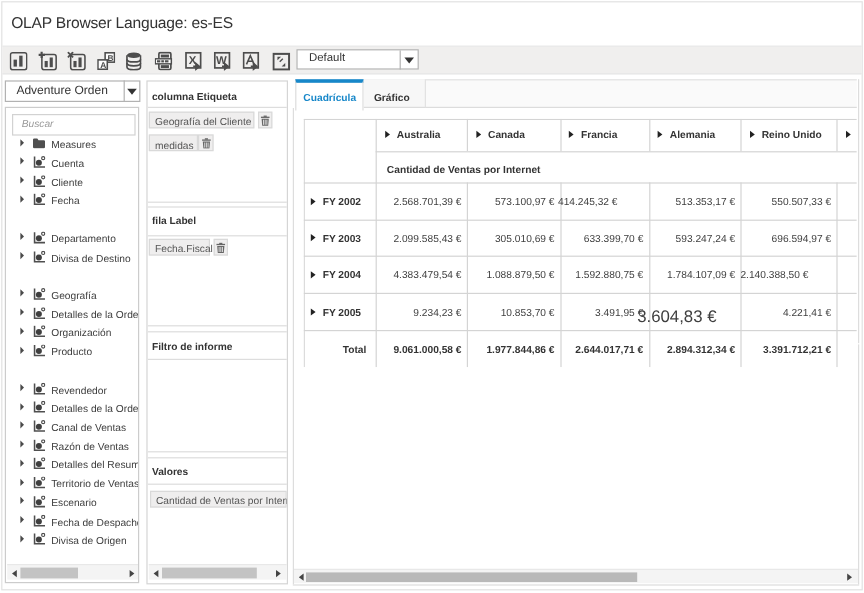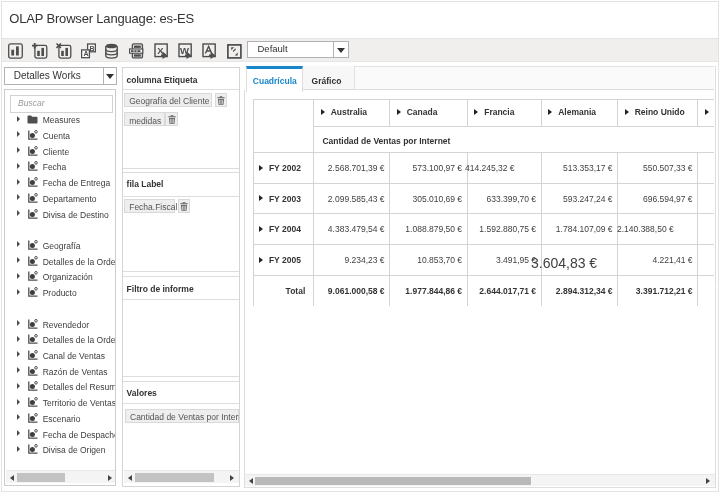--- a/index.html
+++ b/index.html
@@ -86,21 +86,21 @@
       <path d="M6.1 8.5 l2.6 -2.6" stroke="#4d4d4d" stroke-width="1.1" fill="none"></path>
       <path d="M4.2 4.2 h3 l-3 3 z" fill="#4d4d4d"></path>
       <path d="M10.7 12.5 v-3 l-3 3 z" fill="#4d4d4d"></path>
     </svg>
   </div>
 <div class="a" style="left:247px;top:41px;width:102px;height:17px;background:#fff;border:1px solid #b2b2b2"></div>
 <div class="a" style="left:257.5px;top:43.2px;font-size:9.5px;color:#333">Default</div>
 <div class="a" style="left:332.5px;top:41.5px;width:1px;height:16px;background:#b2b2b2"></div>
 <div class="a" style="left:337px;top:47.5px;width:0;height:0;border-left:4px solid transparent;border-right:4px solid transparent;border-top:5px solid #333"></div>
 <div class="a" style="left:4.3px;top:66.5px;width:112.5px;height:18.5px;background:#fff;border:1px solid #b2b2b2"></div>
-<div class="a" style="left:13.7px;top:69.6px;font-size:10px;color:#333">Detalles Works</div>
+<div class="a" style="left:13.7px;top:69.6px;font-size:10px;color:#333">Adventure Orden</div>
 <div class="a" style="left:102.7px;top:67px;width:1px;height:17.5px;background:#b2b2b2"></div>
 <div class="a" style="left:105.8px;top:73.5px;width:0;height:0;border-left:4px solid transparent;border-right:4px solid transparent;border-top:5px solid #333"></div>
 <div class="a" style="left:4.3px;top:88.6px;width:112.1px;height:397.4px;border:1px solid #ccc;background:#fff;overflow:hidden">
 <div class="a" style="left:4.7px;top:5.7px;width:102.7px;height:17.9px;border:1px solid #d2d2d2"></div>
 <div class="a" style="left:12.8px;top:8.8px;font-size:8.5px;font-style:italic;color:#999">Buscar</div>
 <div class="a" style="left:0;top:21.5px;width:111px;height:15.7px;overflow:hidden;white-space:nowrap">
       <span class="a" style="left:12.2px;top:4.6px">
         <span style="display:block;width:0;height:0;border-top:3.4px solid transparent;border-bottom:3.4px solid transparent;border-left:3.9px solid #4a4a4a"></span>
       </span>
       <span class="a" style="left:22.2px;top:3.2px">
@@ -141,33 +141,20 @@
         <span style="display:block;width:0;height:0;border-top:3.4px solid transparent;border-bottom:3.4px solid transparent;border-left:3.9px solid #4a4a4a"></span>
       </span>
       <span class="a" style="left:22.2px;top:3.2px">
         <svg width="11" height="11" viewBox="0 0 11 11">
           <path d="M1.8 0.5 v8.7 h8.7" stroke="#4f4f4f" stroke-width="1.3" fill="none"></path>
           <circle cx="5.4" cy="5.6" r="2.5" fill="#3f3f3f"></circle>
           <circle cx="9" cy="1.8" r="1.3" fill="none" stroke="#4f4f4f" stroke-width="1"></circle>
         </svg>
       </span>
       <span class="a" style="left:37.4px;top:4.2px;font-size:8.5px;color:#3d3d3d">Fecha</span>
-    </div>
-<div class="a" style="left:0;top:84.4px;width:111px;height:15.7px;overflow:hidden;white-space:nowrap">
-      <span class="a" style="left:12.2px;top:4.6px">
-        <span style="display:block;width:0;height:0;border-top:3.4px solid transparent;border-bottom:3.4px solid transparent;border-left:3.9px solid #4a4a4a"></span>
-      </span>
-      <span class="a" style="left:22.2px;top:3.2px">
-        <svg width="11" height="11" viewBox="0 0 11 11">
-          <path d="M1.8 0.5 v8.7 h8.7" stroke="#4f4f4f" stroke-width="1.3" fill="none"></path>
-          <circle cx="5.4" cy="5.6" r="2.5" fill="#3f3f3f"></circle>
-          <circle cx="9" cy="1.8" r="1.3" fill="none" stroke="#4f4f4f" stroke-width="1"></circle>
-        </svg>
-      </span>
-      <span class="a" style="left:37.4px;top:4.2px;font-size:8.5px;color:#3d3d3d">Fecha de Entrega</span>
     </div>
 <div class="a" style="left:0;top:100.1px;width:111px;height:15.7px;overflow:hidden;white-space:nowrap">
       <span class="a" style="left:12.2px;top:4.6px">
         <span style="display:block;width:0;height:0;border-top:3.4px solid transparent;border-bottom:3.4px solid transparent;border-left:3.9px solid #4a4a4a"></span>
       </span>
       <span class="a" style="left:22.2px;top:3.2px">
         <svg width="11" height="11" viewBox="0 0 11 11">
           <path d="M1.8 0.5 v8.7 h8.7" stroke="#4f4f4f" stroke-width="1.3" fill="none"></path>
           <circle cx="5.4" cy="5.6" r="2.5" fill="#3f3f3f"></circle>
           <circle cx="9" cy="1.8" r="1.3" fill="none" stroke="#4f4f4f" stroke-width="1"></circle>

